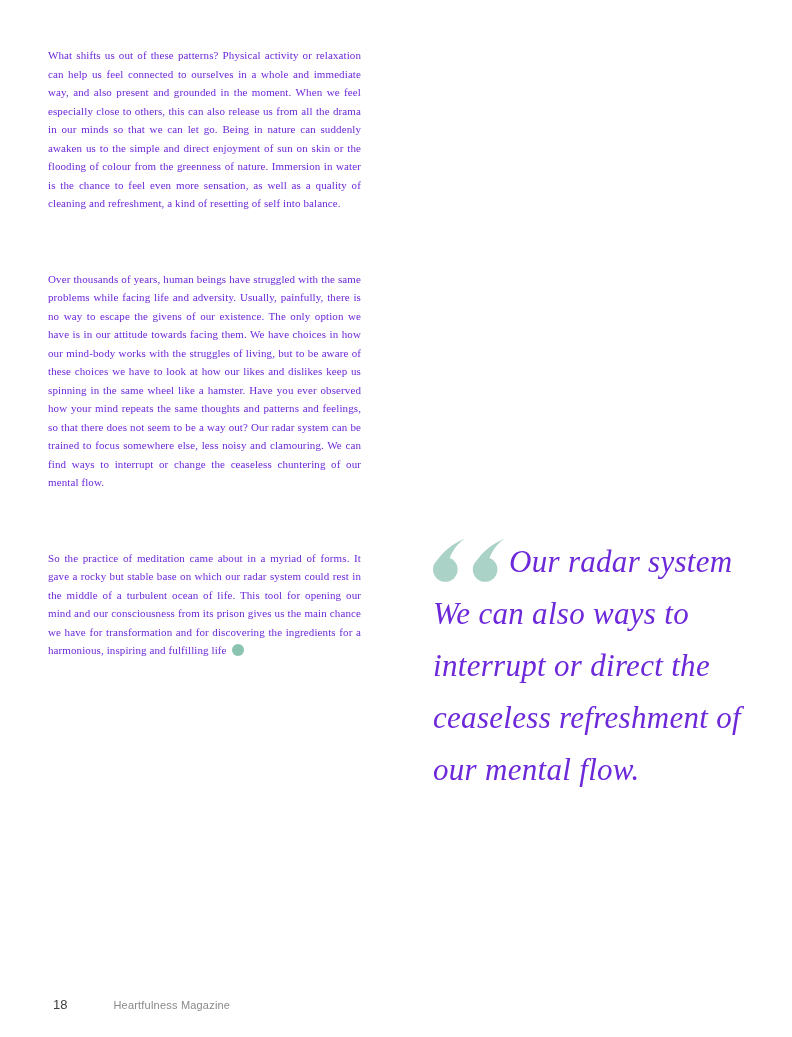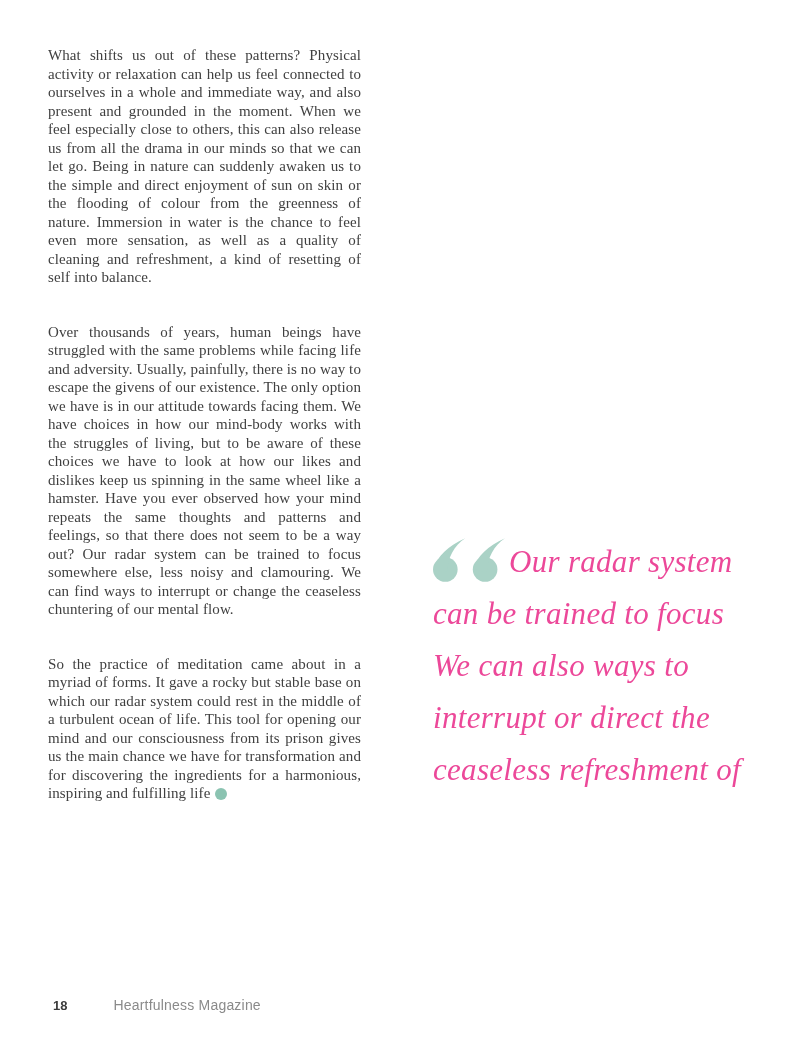--- a/index.html
+++ b/index.html
@@ -12,27 +12,27 @@
   }
   .page { position: absolute; inset: 0; background: #ffffff; }
 
   
   .body-col {
     position: absolute;
     left: 48px; top: 46px;
     width: 313px;
   }
   .body-col p {
-    font-size: 15px;
+    font-size: 11px;
     line-height: 18.5px;
-    color: #404040;
+    color: #6d28d9;
     text-align: justify;
     letter-spacing: 0.1px;
   }
-  .body-col p + p { margin-top: 36px; }
+  .body-col p + p { margin-top: 57px; }
   .end-dot {
     display: inline-block;
     width: 12px; height: 12px;
     border-radius: 50%;
     background: #8bc3b1;
     margin-left: 5px;
     vertical-align: -2px;
   }
 
   
@@ -44,42 +44,42 @@
   .qmark-svg {
     position: absolute;
     left: 0; top: 2px;
     width: 72px; height: 44px;
   }
   .qline {
     font-family: "Liberation Serif", serif;
     font-style: italic;
     font-size: 31px;
     line-height: 52px;
-    color: #ec4899;
+    color: #6d28d9;
     letter-spacing: 0.3px;
     white-space: nowrap;
   }
   .qline.first { padding-left: 76px; }
 
   
   .footer {
     position: absolute;
     left: 53px; top: 997px;
     display: flex;
     align-items: baseline;
     font-family: "Liberation Sans", sans-serif;
   }
   .page-num {
     font-size: 13px;
-    font-weight: 700;
+    font-weight: 400;
     color: #3c3c3c;
   }
   .mag-name {
     margin-left: 46px;
-    font-size: 14px;
+    font-size: 11px;
     color: #8a8a8a;
     letter-spacing: 0.2px;
   }
 </style>
 </head>
 <body>
 
 <div class="page">
 
   <div class="body-col">
@@ -93,24 +93,24 @@
       <g fill="#aad2c6">
         <circle cx="13" cy="33" r="13"></circle>
         <path d="M34 0 C16 8 4 20 2 30 C6 35 10 36 15 34.5 C15.5 21 22 8 34 0 Z"></path>
         <g transform="translate(42,0)">
           <circle cx="13" cy="33" r="13"></circle>
           <path d="M34 0 C16 8 4 20 2 30 C6 35 10 36 15 34.5 C15.5 21 22 8 34 0 Z"></path>
         </g>
       </g>
     </svg>
     <div class="qline first">Our radar system</div>
-    <div class="qline">can be trained to focus</div>
     <div class="qline">We can also ways to</div>
     <div class="qline">interrupt or direct the</div>
     <div class="qline">ceaseless refreshment of</div>
+    <div class="qline">our mental flow.</div>
   </div>
 
   <div class="footer">
     <span class="page-num">18</span>
     <span class="mag-name">Heartfulness Magazine</span>
   </div>
 
 </div>
 
 </body></html>

